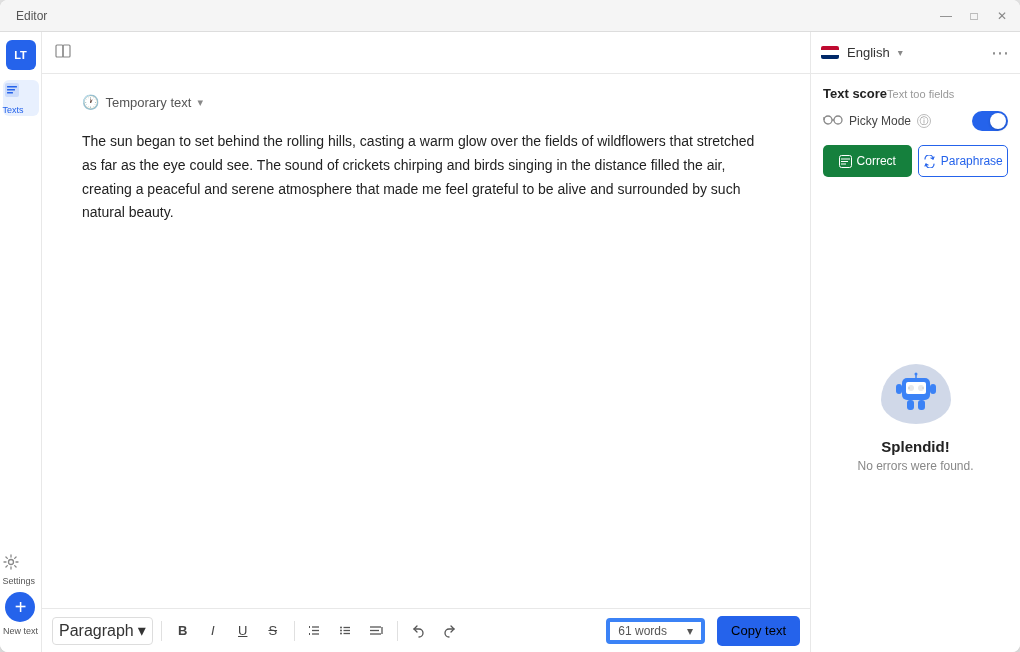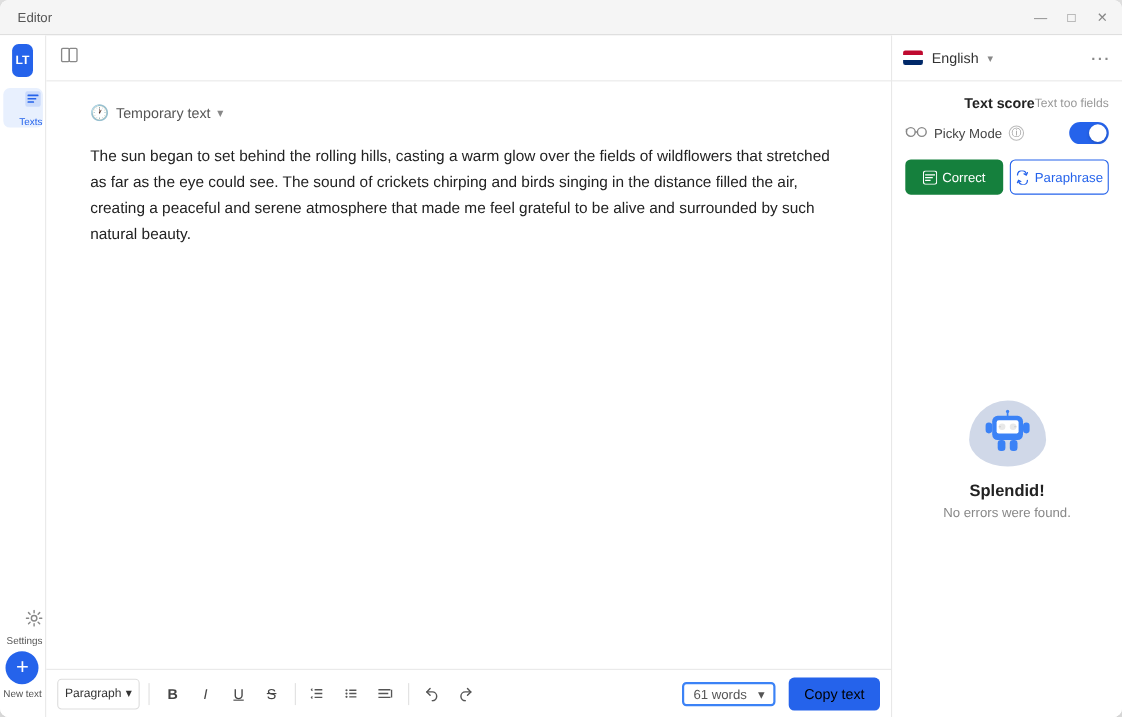--- a/index.html
+++ b/index.html
@@ -60,33 +60,33 @@
       width: 42px;
       background: #fff;
       border-right: 1px solid #e8e8e8;
       display: flex;
       flex-direction: column;
       align-items: center;
       padding: 8px 0;
       flex-shrink: 0;
     }
     .sidebar-logo {
-      width: 19px; height: 30px;
+      width: 30px; height: 30px;
       background: #2563eb;
       border-radius: 6px;
       display: flex; align-items: center; justify-content: center;
       margin-bottom: 10px;
       color: white;
       font-size: 11px;
       font-weight: bold;
     }
     .sidebar-item {
       width: 36px; height: 36px;
       border-radius: 6px;
-      display: flex; flex-direction: column; align-items: flex-end; justify-content: center;
+      display: flex; flex-direction: column; align-items: flex-start; justify-content: center;
       cursor: pointer;
       margin-bottom: 4px;
     }
     .sidebar-item.active {
       background: #e8f0fe;
     }
     .sidebar-item-icon {
       font-size: 16px;
       color: #555;
     }
@@ -181,21 +181,21 @@
       align-items: center;
       padding: 0 10px;
       gap: 4px;
       flex-shrink: 0;
     }
     .format-select {
       height: 28px;
       border: 1px solid #ddd;
       border-radius: 4px;
       padding: 0 6px;
-      font-size: 11px;
+      font-size: 16px;
       cursor: pointer;
       background: #fff;
       color: #333;
       display: flex; align-items: center; gap: 4px;
     }
     .divider-v {
       width: 1px; height: 20px;
       background: #e0e0e0;
       margin: 0 4px;
     }
@@ -207,27 +207,27 @@
       font-size: 13px;
       color: #444;
       display: flex; align-items: center; justify-content: center;
     }
     .fmt-btn.bold { font-weight: bold; }
     .fmt-btn.italic { font-style: italic; }
     .fmt-btn.underline { text-decoration: underline; }
     .fmt-btn.strike { text-decoration: line-through; }
     .words-badge {
       margin-left: auto;
-      border: 2px solid #3b82f6;
+      border: 4px solid #3b82f6;
       border-radius: 4px;
       padding: 2px 8px;
       font-size: 12px;
       color: #555;
       cursor: pointer;
-      display: flex; align-items: center; gap: 10px;
+      display: flex; align-items: center; gap: 20px;
     }
     .copy-text-btn {
       height: 30px;
       background: #2563eb;
       color: #000000;
       border: none;
       border-radius: 5px;
       padding: 0 14px;
       font-size: 13px;
       cursor: pointer;
@@ -269,21 +269,21 @@
     
     .right-content {
       padding: 12px;
       flex: 1;
       display: flex;
       flex-direction: column;
     }
     .score-row {
       display: flex;
       align-items: center;
-      justify-content: flex-end;
+      justify-content: flex-start;
       margin-bottom: 10px;
     }
     .score-label {
       font-size: 13px;
       font-weight: 600;
       color: #222;
     }
     .score-status {
       font-size: 11px;
       color: #999;

